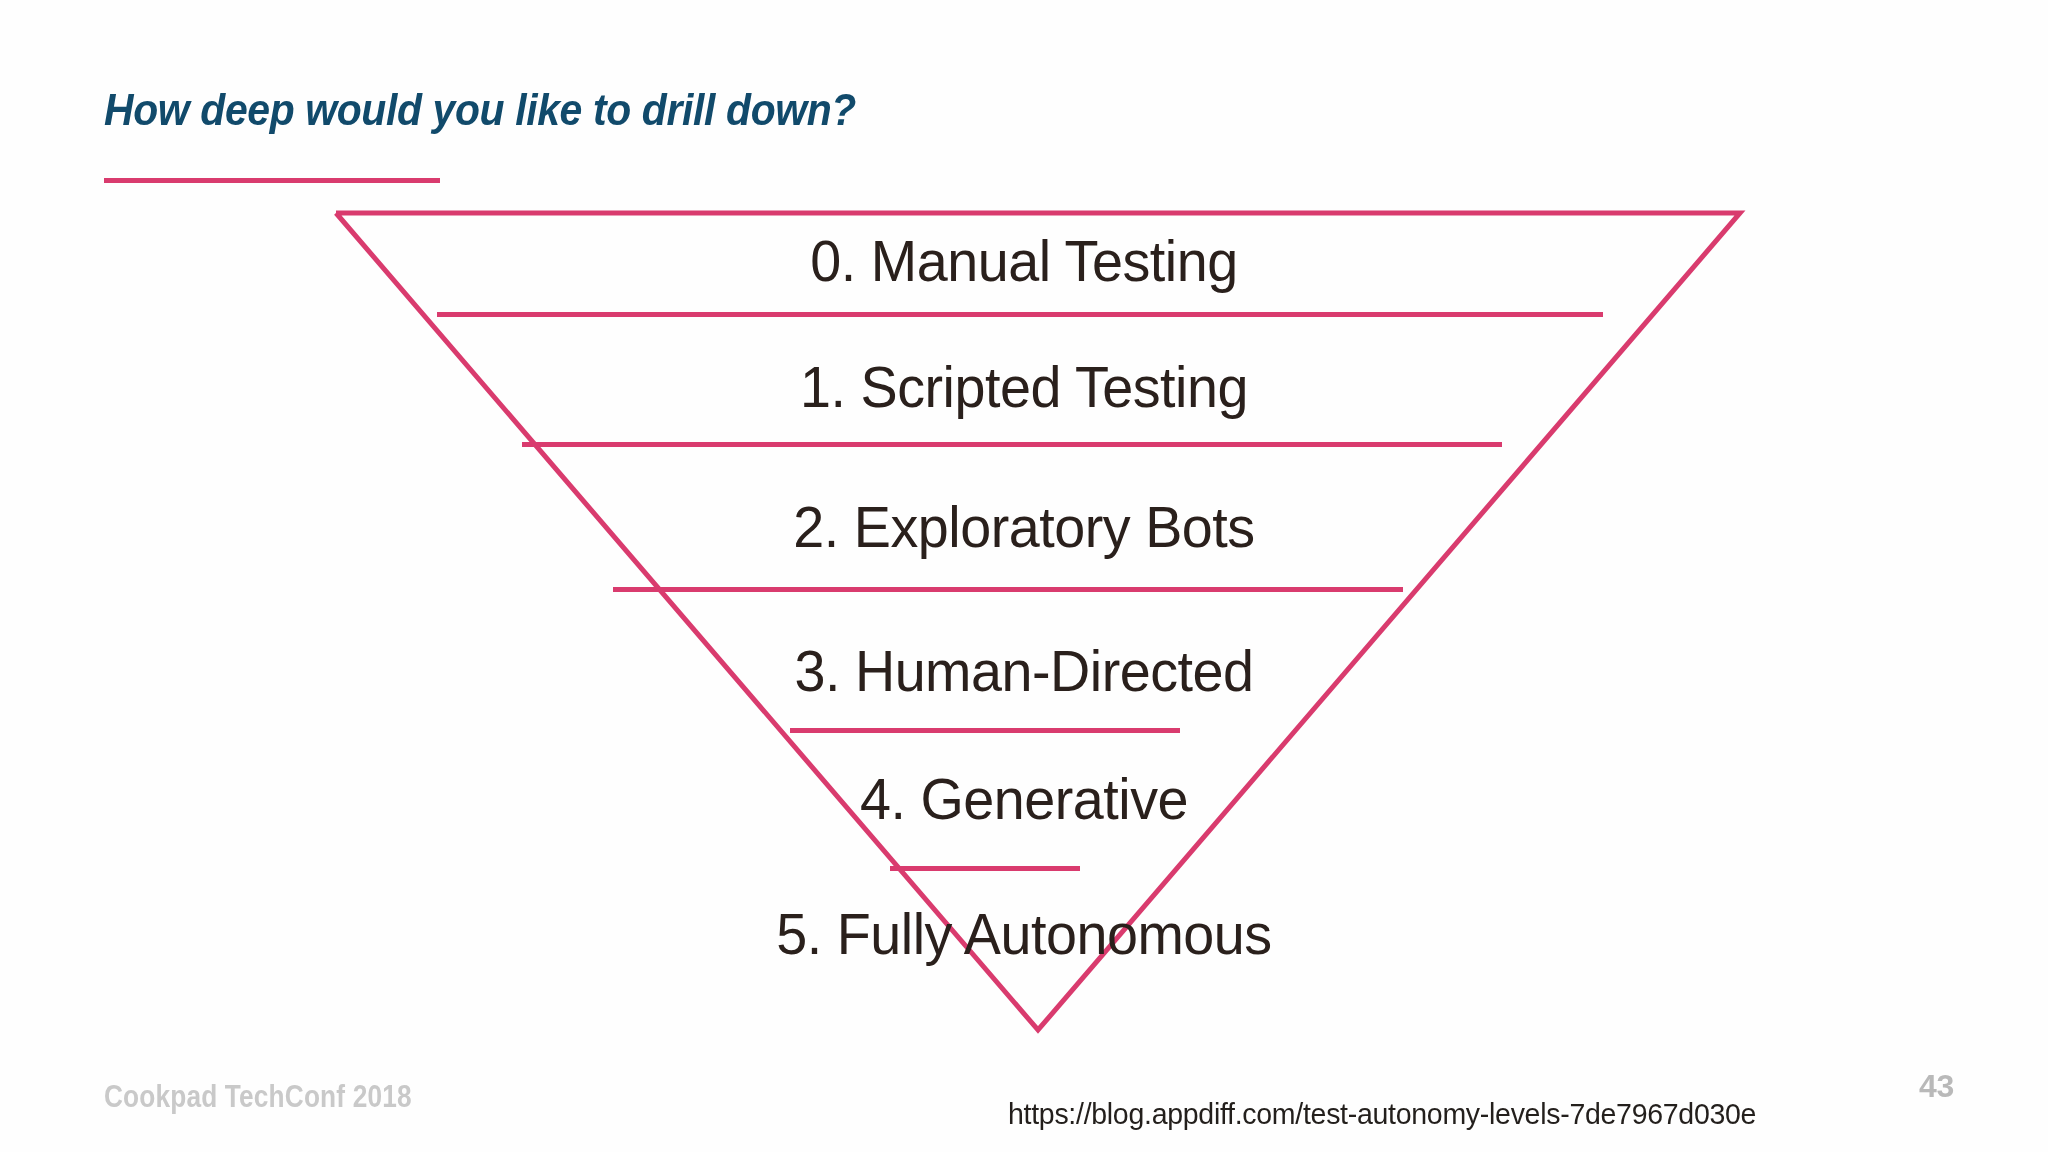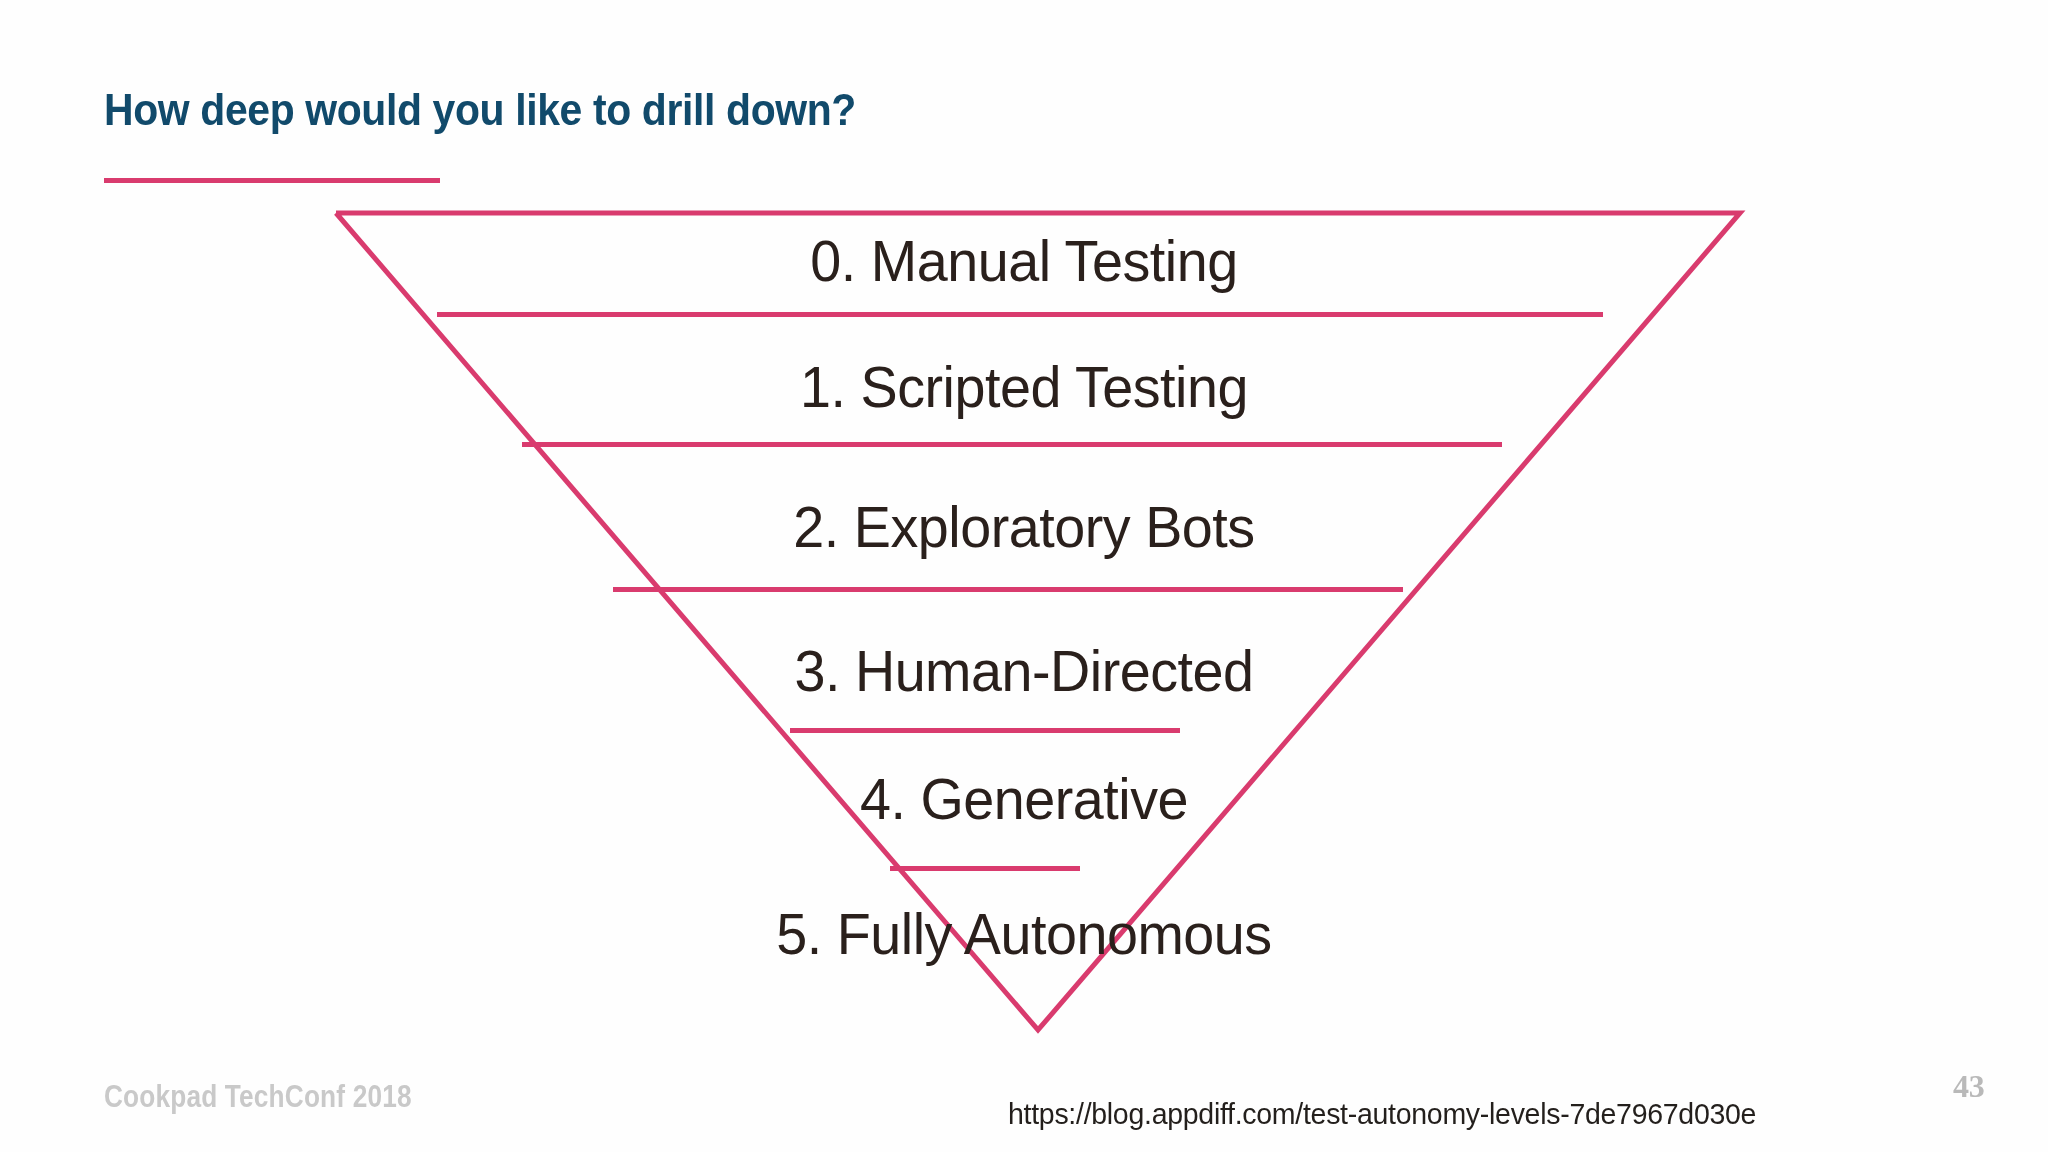--- a/index.html
+++ b/index.html
@@ -22,20 +22,21 @@
     background: #fefefe;
     overflow: hidden;
   }
 
   
   #title-block {
     position: absolute;
     left: 104px;
     top: 86px;
     width: 1500px;
+    font-style: italic;
   }
   #slide-title {
     font-size: 44px;
     font-weight: bold;
     color: #114a6b;
     letter-spacing: -0.4px;
     line-height: 1.1;
     white-space: nowrap;
     font-family: "Liberation Sans", "DejaVu Sans", sans-serif;
     transform: scaleX(0.93);
@@ -109,22 +110,21 @@
   }
   #page-number {
     position: absolute;
     left: 1919px;
     top: 1068px;
     font-size: 32px;
     font-weight: bold;
     color: #b9b9b9;
     letter-spacing: -0.2px;
     white-space: nowrap;
-    font-family: Liberation Serif, serif;
-    margin-left: 34px;
+    font-family: Liberation Sans, sans-serif;
   }
 </style>
 </head>
 <body>
 
 <div id="slide">
 
   <div id="title-block">
     <div id="slide-title">How deep would you like to drill down?</div>
     <div id="title-rule"></div>

